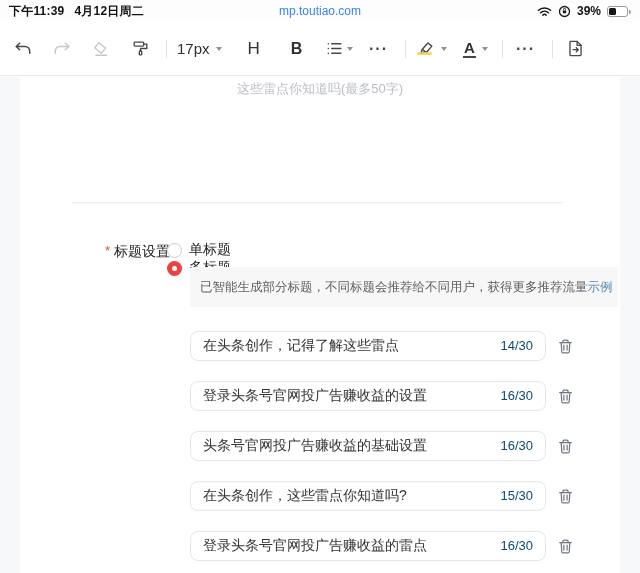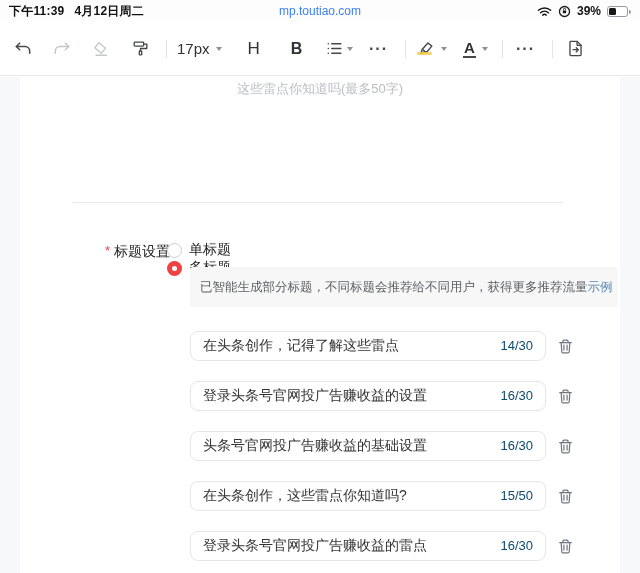--- a/index.html
+++ b/index.html
@@ -279,21 +279,21 @@
           <path d="M2.5 4.3 H13.5"></path>
           <path d="M5.6 4.3 V3.1 A1 1 0 0 1 6.6 2.1 H9.4 A1 1 0 0 1 10.4 3.1 V4.3"></path>
           <path d="M3.9 4.3 L4.5 13 A1.1 1.1 0 0 0 5.6 14 H10.4 A1.1 1.1 0 0 0 11.5 13 L12.1 4.3"></path>
           <path d="M6.5 6.8 V11.4 M9.5 6.8 V11.4"></path>
         </svg>
     </span>
   </div>
   <div class="title-row r3">
     <div class="title-input-wrap">
       <input class="title-input" value="在头条创作，这些雷点你知道吗?" style="">
-      <span class="counter">15/50</span>
+      <span class="counter">15/30</span>
     </div>
     <span class="trash-btn">
       <svg width="17" height="17" viewBox="0 0 16 16" fill="none" stroke="currentColor" stroke-width="1.15" stroke-linecap="round" stroke-linejoin="round">
           <path d="M2.5 4.3 H13.5"></path>
           <path d="M5.6 4.3 V3.1 A1 1 0 0 1 6.6 2.1 H9.4 A1 1 0 0 1 10.4 3.1 V4.3"></path>
           <path d="M3.9 4.3 L4.5 13 A1.1 1.1 0 0 0 5.6 14 H10.4 A1.1 1.1 0 0 0 11.5 13 L12.1 4.3"></path>
           <path d="M6.5 6.8 V11.4 M9.5 6.8 V11.4"></path>
         </svg>
     </span>
   </div>

